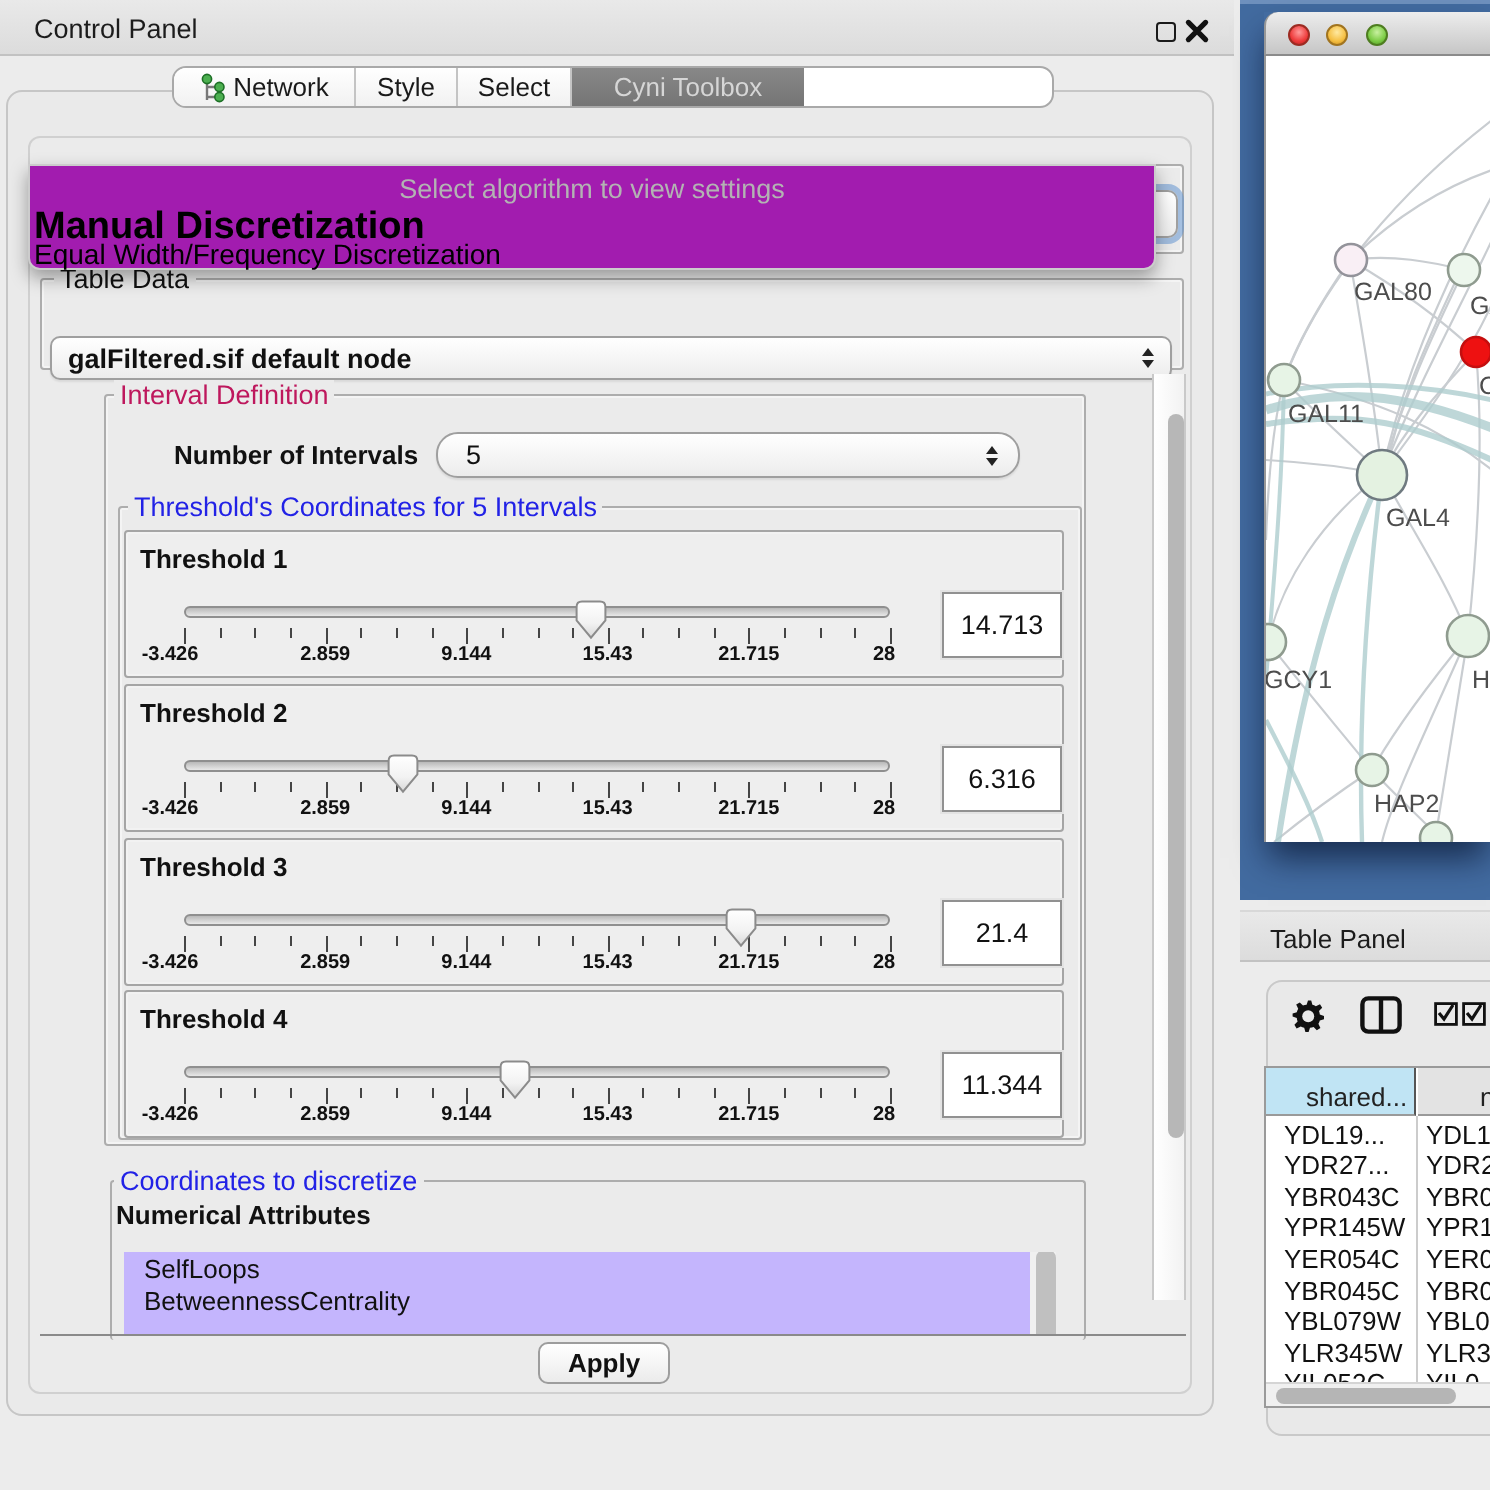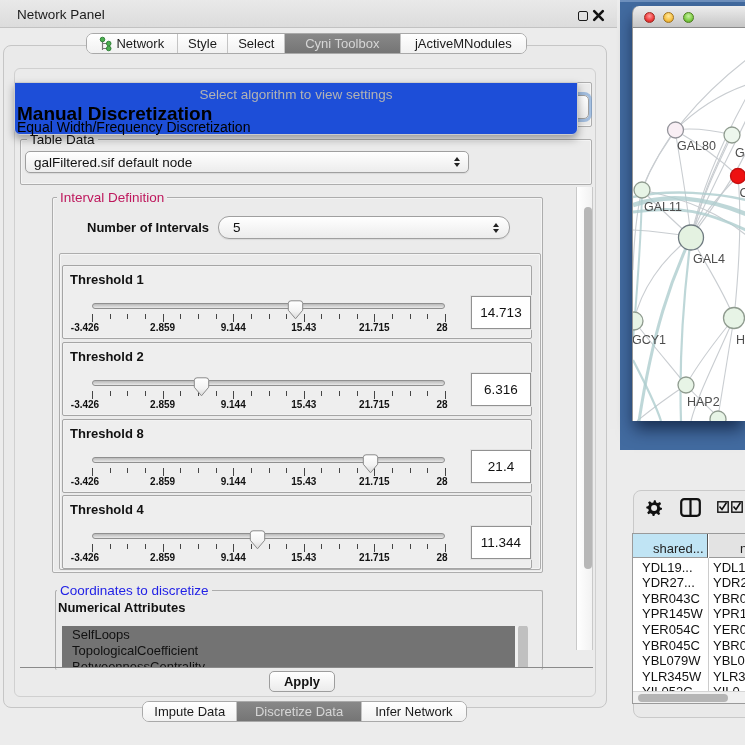--- a/index.html
+++ b/index.html
@@ -38,21 +38,21 @@
 
 .combo { position:absolute; background:linear-gradient(#ffffff,#ececec);
   border:1px solid #9f9f9f; border-radius:5px; font-size:13.5px; color:#111;
   display:flex; align-items:center; box-shadow:0 1px 1px rgba(0,0,0,0.08); }
 .arrows { position:absolute; top:0; bottom:0; display:flex; flex-direction:column;
   align-items:center; justify-content:center; gap:2px; }
 .arr-u { width:0; height:0; border-left:3.5px solid transparent; border-right:3.5px solid transparent; border-bottom:4.5px solid #222; }
 .arr-d { width:0; height:0; border-left:3.5px solid transparent; border-right:3.5px solid transparent; border-top:4.5px solid #222; }
 
 
-#popup { left:14px; top:82px; width:564px; height:53px; background:#1d4ed8;
+#popup { left:14px; top:82px; width:564px; height:53px; background:#a21caf;
   border:1px solid #cccccc; border-radius:0 0 6px 6px;
   box-shadow:0 4px 9px rgba(0,0,0,0.35); z-index:20; }
 #popup .p0 { position:absolute; left:0; right:0; top:4px; text-align:center; font-size:13.5px; color:#b3b3b3; }
 #popup .p1 { position:absolute; left:2px; top:20px; font-size:19px; font-weight:bold; color:#000; }
 #popup .p2 { position:absolute; left:2px; top:36px; font-size:14px; color:#000; }
 
 
 .tpanel { position:absolute; left:62px; width:470px; height:74px;
   border:1px solid #a5a5a5; border-radius:2px; box-shadow:inset 0 0 0 1px #f2f2f2; background:#eeeeee; }
 .ttitle { position:absolute; left:7px; top:6px; font-size:13px; font-weight:bold; color:#111; }
@@ -64,21 +64,21 @@
 .vbox { position:absolute; left:408px; top:30px; width:60px; height:33px; background:#fff;
   border:1px solid #919191; box-shadow:0 0 0 1px #e3e3e3; font-size:13.5px; color:#111;
   display:flex; align-items:center; justify-content:center; }
 
 
 #vsb { left:576px; top:187px; width:17px; height:463px;
   background:linear-gradient(90deg,#ffffff,#f2f2f2); border-left:1px solid #c9c9c9; border-right:1px solid #c9c9c9; }
 #vsb .th { position:absolute; left:7px; top:20px; width:8px; height:362px; background:#b7b7b7; border-radius:4px; }
 
 
-#attr-list { left:62px; top:626px; width:466px; height:41px; background:#737373; overflow:hidden; padding-top:1px; }
+#attr-list { left:62px; top:626px; width:466px; height:41px; background:#c4b5fd; overflow:hidden; padding-top:1px; }
 #attr-list div { font-size:13px; color:#111; padding-left:10px; line-height:16px; }
 #attr-sb { position:absolute; right:0px; top:-1px; width:13px; height:60px; background:#f0f0f0; }
 #attr-sb .th { position:absolute; left:3px; top:0px; width:8px; height:58px; background:#c0c0c0; border-radius:4px; }
 
 
 #apply { left:269px; top:671px; width:66px; height:21px; background:linear-gradient(#ffffff,#ebebeb);
   border:1px solid #9d9d9d; border-radius:5px; font-size:13px; font-weight:bold; color:#111;
   display:flex; align-items:center; justify-content:center; }
 
 
@@ -106,21 +106,21 @@
 .trow .c1 { position:absolute; left:9px; }
 .trow .c2 { position:absolute; left:80px; }
 #hsb { position:absolute; left:0px; bottom:0px; width:128px; height:12px; background:#f0f0f0; border-top:1px solid #d5d5d5; }
 #hsb .th { position:absolute; left:5px; top:2px; width:90px; height:8px; background:#b5b5b5; border-radius:4px; }
 </style></head>
 <body>
 <div id="page">
 
 
 <div class="abs" id="cp-title">
-      <span class="t">Network Panel</span>
+      <span class="t">Control Panel</span>
   <span id="ic-float"></span>
       <svg id="ic-x" width="13" height="13" viewBox="0 0 13 13">
         <path d="M2.2,2.2 L10.8,10.8 M10.8,2.2 L2.2,10.8" stroke="#111" stroke-width="2.6" stroke-linecap="round"></path>
       </svg>
     </div>
 
 
 <div class="abs" id="outer"></div>
 
 <div class="abs" id="inner"></div>
@@ -130,38 +130,37 @@
   <div class="tseg" style="width:91px;">
     <svg width="13" height="16" viewBox="0 0 13 16" style="margin-right:4px;">
       <path d="M3.5,4 L3.5,14 M3.5,7.5 L9.5,7.5 M3.5,12.5 L9.5,12.5" stroke="#787878" stroke-width="1.2" fill="none"></path>
       <circle cx="3.5" cy="3.5" r="2.3" fill="#4caf50" stroke="#1d7026" stroke-width="0.8"></circle>
       <circle cx="9.7" cy="7.5" r="2.3" fill="#4caf50" stroke="#1d7026" stroke-width="0.8"></circle>
       <circle cx="9.7" cy="12.5" r="2.3" fill="#4caf50" stroke="#1d7026" stroke-width="0.8"></circle>
     </svg>Network</div>
   <div class="tseg" style="width:51px;">Style</div>
   <div class="tseg" style="width:57px;">Select</div>
   <div class="tseg sel" style="width:116px;">Cyni Toolbox</div>
-  <div class="tseg" style="width:126px;">jActiveMNodules</div>
 </div>
 
 
 <div class="group" style="left:20px;top:82px;width:572px;height:45px;"></div>
 <div class="combo" style="left:25px;top:95px;width:564px;height:24px;box-shadow:0 0 0 3px rgba(100,150,210,0.55);"></div>
 
 
 <div class="abs" id="popup">
   <div class="p0">Select algorithm to view settings</div>
   <div class="p1">Manual Discretization</div>
   <div class="p2">Equal Width/Frequency Discretization</div>
 </div>
 
 
 <div class="group" style="left:20px;top:139px;width:572px;height:46px;"></div>
 <div class="glabel" style="left:27px;top:132px;color:#111;">Table Data</div>
-<div class="combo" style="left:25px;top:151px;width:444px;height:22px;padding-left:8px;">galFiltered.sif default node
+<div class="combo" style="left:25px;top:168px;width:561px;height:22px;padding-left:8px;font-weight:bold;">galFiltered.sif default node
   <span class="arrows" style="right:8px;">
         <span class="arr-u"></span>
         <span class="arr-d"></span>
       </span>
 </div>
 
 
 <div class="abs" id="vsb">
       <div class="th"></div>
     </div>
@@ -173,20 +172,21 @@
 <div class="abs" style="left:87px;top:220px;font-size:13px;font-weight:bold;color:#111;">Number of Intervals</div>
 <div class="combo" style="left:218px;top:216px;width:292px;height:23px;border-radius:11px;padding-left:14px;">5
   <span class="arrows" style="right:10px;">
         <span class="arr-u"></span>
         <span class="arr-d"></span>
       </span>
 </div>
 
 
 <div class="group" style="left:59px;top:253px;width:482px;height:317px;"></div>
+<div class="glabel" style="left:64px;top:246px;color:#2222e6;">Threshold's Coordinates for 5 Intervals</div>
 
 <svg width="0" height="0">
       <defs>
         <linearGradient id="thg" x1="0" y1="0" x2="0" y2="1">
 <stop offset="0" stop-color="#ffffff"></stop>
           <stop offset="0.6" stop-color="#f2f2f2"></stop>
           <stop offset="1" stop-color="#d8d8d8"></stop>
         </linearGradient>
       </defs>
     </svg>
@@ -257,21 +257,21 @@
 <div class="tlab" style="left:240.8px;">15.43</div>
 <div class="tlab" style="left:311.4px;">21.715</div>
 <div class="tlab" style="left:379.0px;">28</div>
 <svg class="thumb" style="left:129.9px;" width="17" height="20" viewBox="0 0 17 20">
         <defs></defs>
         <path d="M4,0.8 L13,0.8 Q15.7,0.8 15.7,3.5 L15.7,10.2 L8.5,18.8 L1.3,10.2 L1.3,3.5 Q1.3,0.8 4,0.8 Z" fill="url(#thg)" stroke="#8b8b8b" stroke-width="1"></path>
       </svg>
 <div class="vbox">6.316</div>
 </div>
 <div class="tpanel" style="top:419px;">
-<div class="ttitle">Threshold 8</div>
+<div class="ttitle">Threshold 3</div>
 <div class="track"></div>
 <div class="tick" style="left:29.0px;height:8px;"></div>
 <div class="tick" style="left:46.7px;height:5px;"></div>
 <div class="tick" style="left:64.3px;height:5px;"></div>
 <div class="tick" style="left:81.9px;height:5px;"></div>
 <div class="tick" style="left:99.6px;height:8px;"></div>
 <div class="tick" style="left:117.2px;height:5px;"></div>
 <div class="tick" style="left:134.9px;height:5px;"></div>
 <div class="tick" style="left:152.6px;height:5px;"></div>
 <div class="tick" style="left:170.2px;height:8px;"></div>
@@ -335,37 +335,31 @@
       </svg>
 <div class="vbox">11.344</div>
 </div>
 
 
 <div class="group" style="left:55px;top:590px;width:488px;height:80px;border-bottom:none;box-shadow:none;"></div>
 <div class="glabel" style="left:57px;top:583px;color:#2222e6;">Coordinates to discretize</div>
 <div class="abs" style="left:58px;top:600px;font-size:13px;font-weight:bold;color:#111;">Numerical Attributes</div>
 <div class="abs" id="attr-list">
   <div>SelfLoops</div>
-  <div>TopologicalCoefficient</div>
   <div>BetweennessCentrality</div>
   <div id="attr-sb">
         <div class="th"></div>
       </div>
 </div>
 
 <div class="abs" style="left:20px;top:667px;width:573px;height:1px;background:#8a8a8a;"></div>
 
 <div class="abs" id="apply">Apply</div>
 
 
-<div class="abs tabbar" id="bottabs">
-  <div class="tseg" style="width:95px;">Impute Data</div>
-  <div class="tseg sel" style="width:125px;">Discretize Data</div>
-  <div class="tseg" style="width:105px;">Infer Network</div>
-</div>
 
 
 <div class="abs" id="netwin">
   <div style="position:absolute;left:0;top:0;width:125px;height:2px;background:#6e90bd;"></div>
   <div id="macwin">
     <div id="mactitle">
       <span class="light" style="left:11px;background:radial-gradient(circle at 50% 35%,#ff9a9a,#ee3b3b 60%,#b71c1c);border:1px solid #9c2b22;"></span>
       <span class="light" style="left:30px;background:radial-gradient(circle at 50% 35%,#ffe9a0,#f5bf42 60%,#c98d1b);border:1px solid #a1741f;"></span>
       <span class="light" style="left:50px;background:radial-gradient(circle at 50% 35%,#c8f0a0,#7ccc45 60%,#4e9423);border:1px solid #4e7d20;"></span>
     </div>
@@ -425,20 +419,23 @@
 <text x="60.0" y="235.0" font-size="12.5" fill="#4d4d4d">GAL4</text>
 <text x="-1.0" y="316.0" font-size="12.5" fill="#4d4d4d">GCY1</text>
 <text x="103.0" y="316.0" font-size="12.5" fill="#4d4d4d">HA</text>
 <text x="54.0" y="378.0" font-size="12.5" fill="#4d4d4d">HAP2</text>
 </svg>
     </div>
   </div>
 </div>
 
 
+<div class="abs" id="tp-title">
+      <span class="t">Table Panel</span>
+    </div>
 
 
 <div class="abs" id="tablepanel">
 
   <svg style="position:absolute;left:11px;top:8px;" width="18" height="18" viewBox="0 0 18 18">
     <path d="M9,1.2 L10.6,1.2 L11.2,3.4 A6,6 0 0 1 12.9,4.1 L15,3.1 L16.1,4.9 L14.5,6.5 A6,6 0 0 1 14.9,8.3 L17,9 L17,10.6 L14.9,11.2 A6,6 0 0 1 14.2,12.9 L15.2,15 L13.4,16.1 L11.8,14.5 A6,6 0 0 1 10,14.9 L9.3,17 L7.7,17 L7.1,14.9 A6,6 0 0 1 5.4,14.2 L3.3,15.2 L2.2,13.4 L3.8,11.8 A6,6 0 0 1 3.4,10 L1.3,9.3 L1.3,7.7 L3.4,7.1 A6,6 0 0 1 4.1,5.4 L3.1,3.3 L4.9,2.2 L6.5,3.8 A6,6 0 0 1 8.3,3.4 Z" fill="#111"></path>
     <circle cx="9.1" cy="9.1" r="3" fill="#e9e9e9"></circle>
   </svg>
   <svg style="position:absolute;left:46px;top:7px;" width="21" height="19" viewBox="0 0 21 19">
     <rect x="1.2" y="1.2" width="18.6" height="16.6" rx="3" fill="none" stroke="#111" stroke-width="2.2"></rect>

